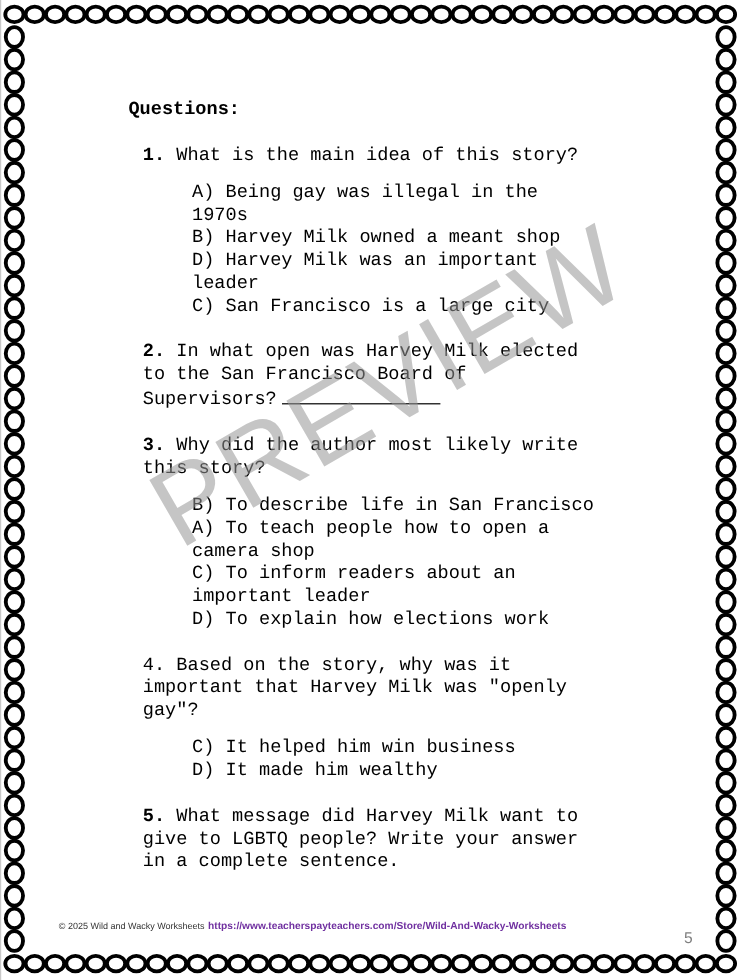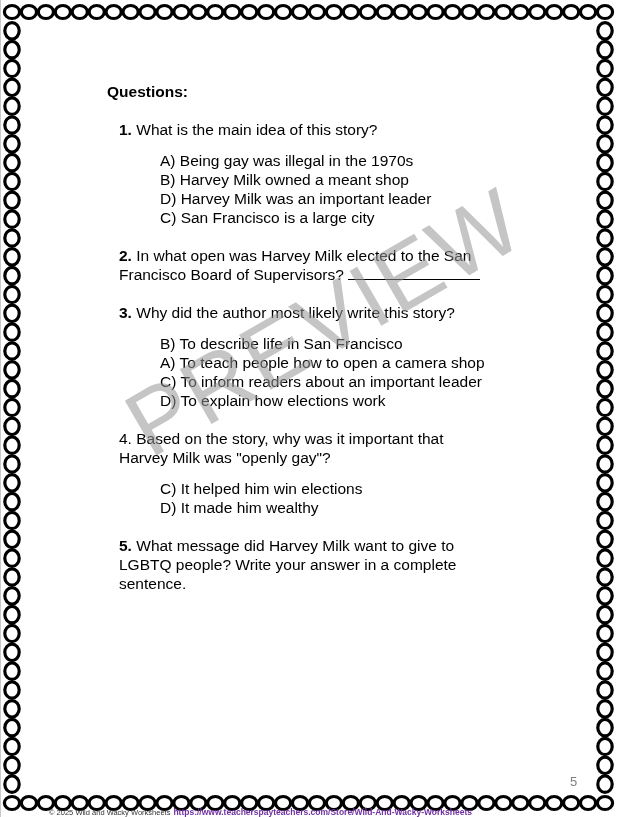--- a/index.html
+++ b/index.html
@@ -6,39 +6,39 @@
     body {
       width: 617px; height: 817px; position: relative; overflow: hidden;
       background: #ffffff;
       font-family: "Liberation Sans", sans-serif;
       color: #000;
     }
     .page-edge { position: absolute; left: 0; top: 0; width: 1px; height: 817px; background: #c8c8c8; }
     .border-svg { position: absolute; left: 0; top: 0; }
     .content {
       position: absolute; left: 107px; top: 82px; width: 400px;
-      font-size: 15.5px; line-height: 19px;
+      font-size: 15.5px; line-height: 19px; font-family: Liberation Mono, monospace;
     }
     .heading { font-weight: bold; font-size: 15.5px; margin: 0 0 19px 0; }
     .question { margin: 0 0 19px 0; }
     .q-text { margin: 12px; }
     .q-num { font-weight: bold; }
     .q-num.plain { font-weight: normal; }
     .options { margin: 12px; padding: 0 0 0 41px; list-style: none; }
     .options li { margin: 0; }
     .blank { display: inline-block; width: 132px; border-bottom: 1px solid #000; height: 14px; vertical-align: baseline; margin-left: 4px; }
     .watermark {
       position: absolute; left: 105px; top: 270px;
       font-size: 92px; font-family: "Liberation Sans", sans-serif;
       color: rgba(150,150,150,0.55);
       transform: rotate(-30deg); transform-origin: 50% 50%;
       letter-spacing: 2px; pointer-events: none; white-space: nowrap;
     }
     .footer {
-      position: absolute; left: 49px; top: 807px;
+      position: absolute; left: 49px; top: 766px;
       font-size: 7.5px; color: #333;
       white-space: nowrap;
     }
     .footer .link { color: #7030a0; font-weight: bold; font-size: 8.5px; margin-left: 3px; }
     .page-num { position: absolute; left: 570px; top: 774px; font-size: 13px; color: #7f7f7f; }
   </style>
 </head>
 <body>
 
 <div class="page-edge"></div>
@@ -223,21 +223,21 @@
       <li>B) To describe life in San Francisco</li>
       <li>A) To teach people how to open a camera shop</li>
       <li>C) To inform readers about an important leader</li>
       <li>D) To explain how elections work</li>
     </ul>
   </div>
 
   <div class="question">
     <p class="q-text"><span class="q-num plain">4.</span> <span>Based on the story, why was it important that Harvey Milk was "openly gay"?</span></p>
     <ul class="options">
-      <li>C) It helped him win elections</li>
+      <li>C) It helped him win business</li>
       <li>D) It made him wealthy</li>
     </ul>
   </div>
 
   <div class="question">
     <p class="q-text"><span class="q-num">5.</span> <span>What message did Harvey Milk want to give to LGBTQ people? Write your answer in a complete sentence.</span></p>
   </div>
 </div>
 
 <div class="watermark">PREVIEW</div>

